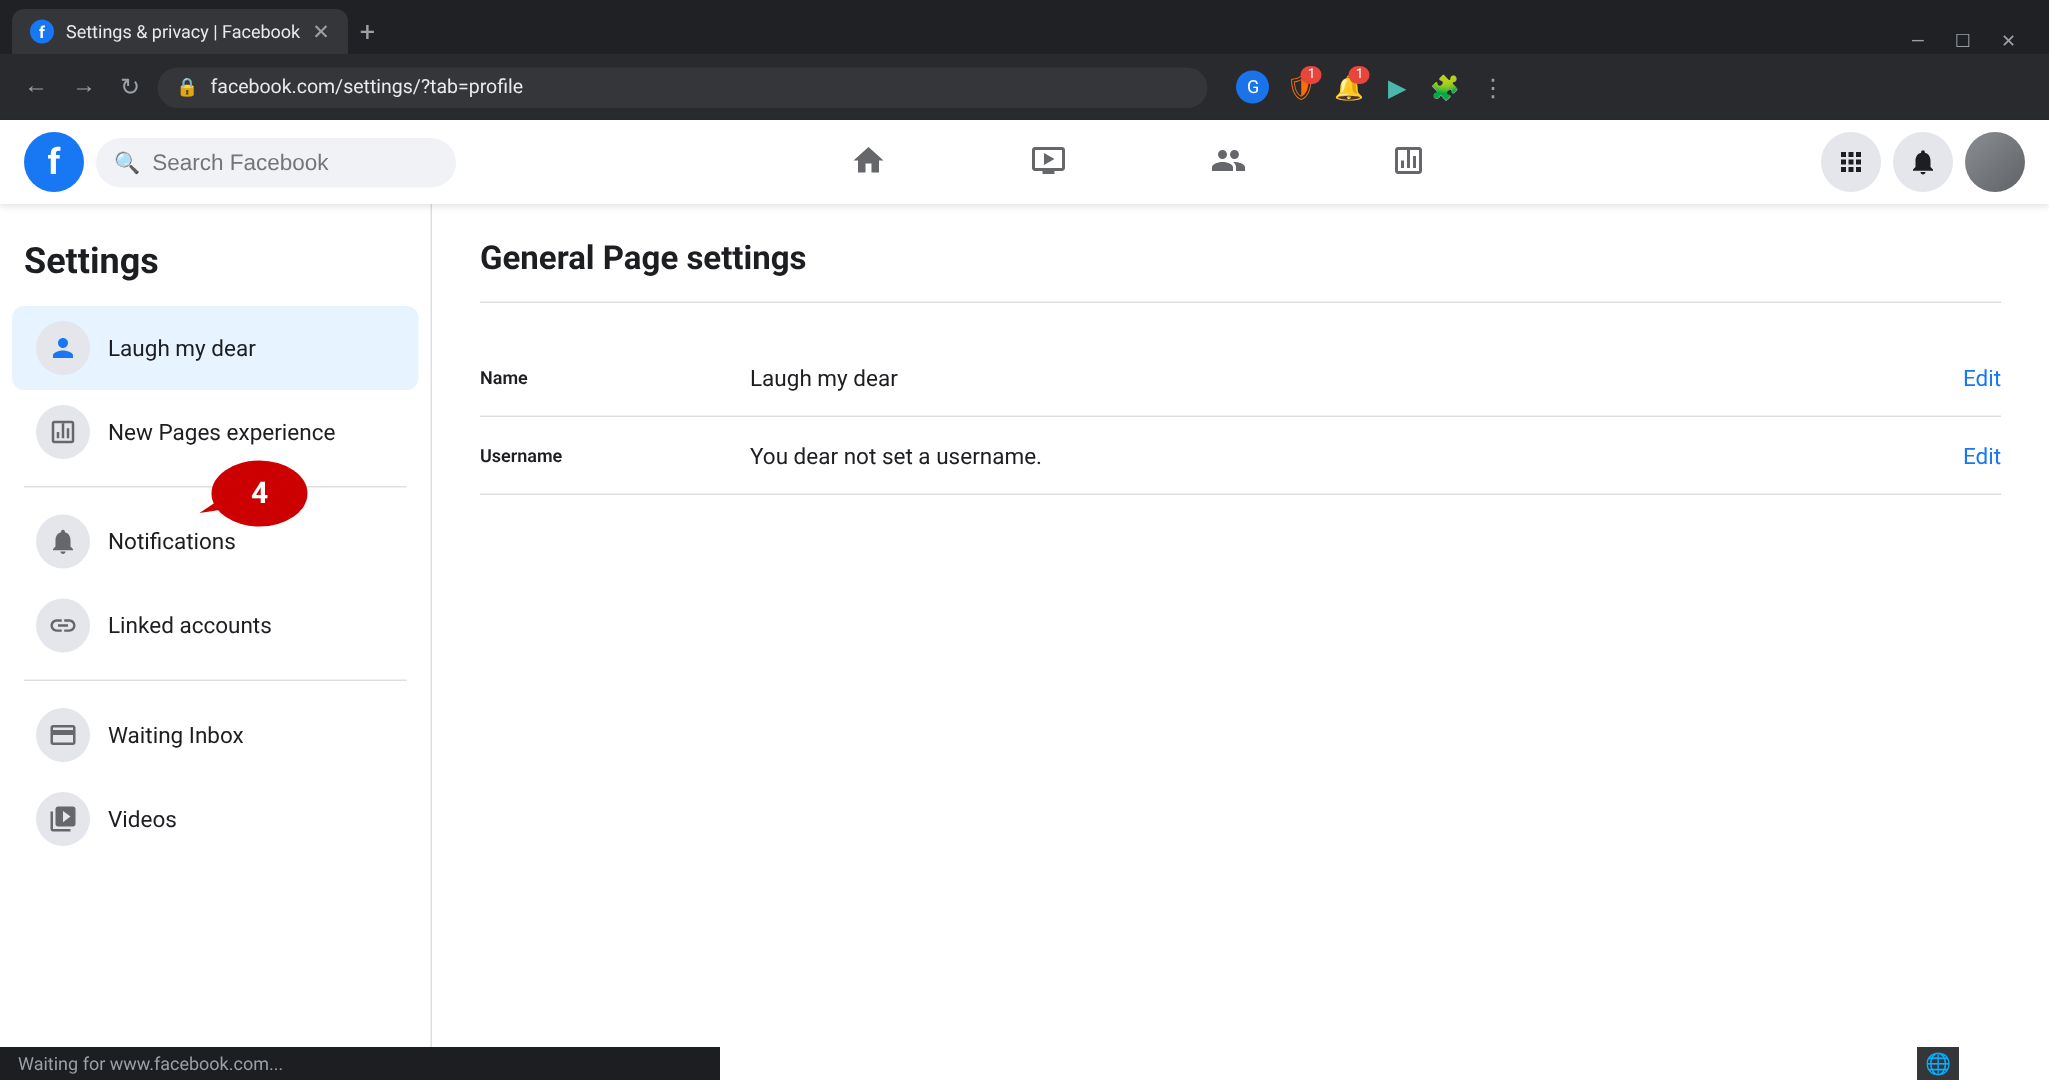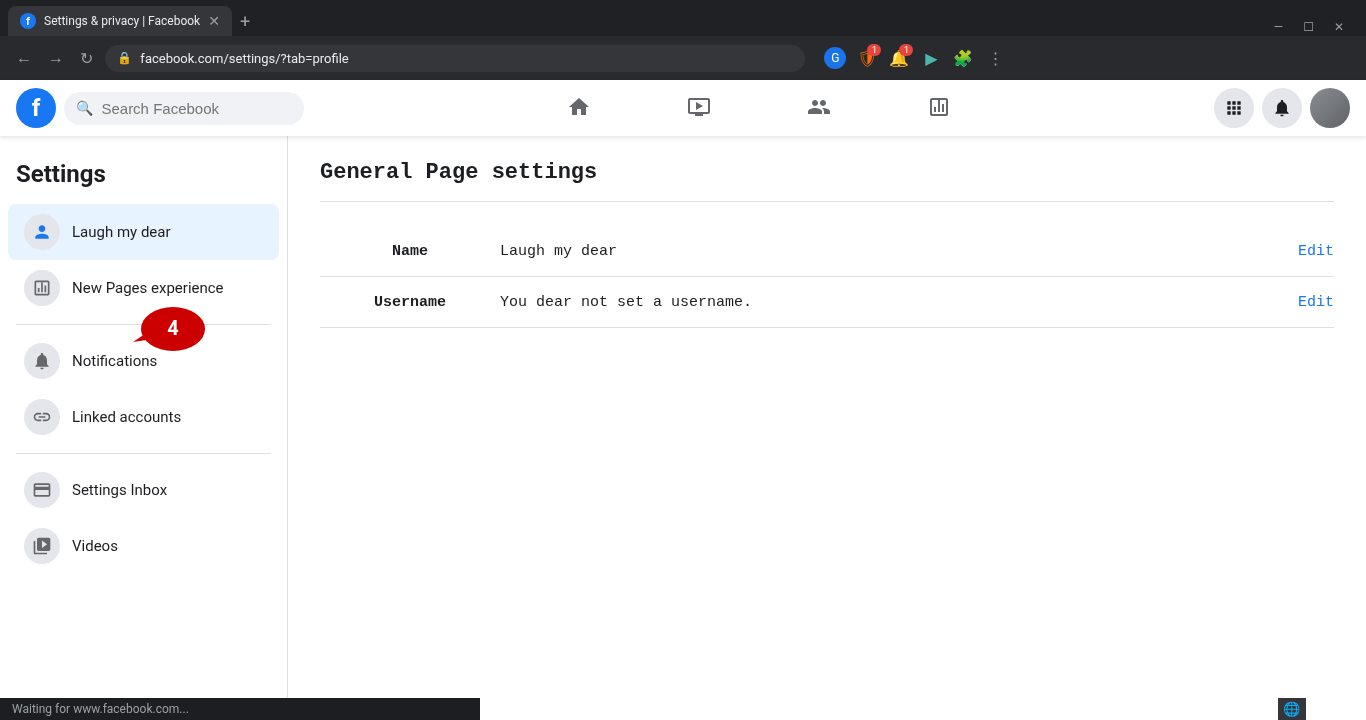--- a/index.html
+++ b/index.html
@@ -46,27 +46,27 @@
     
     .sidebar { width: 288px; background: white; padding: 16px 0; border-right: 1px solid #dddfe2; overflow-y: auto; flex-shrink: 0; }
     .sidebar-title { font-size: 24px; font-weight: 700; color: #1c1e21; padding: 8px 16px 16px; }
     .sidebar-item { display: flex; align-items: center; padding: 10px 16px; gap: 12px; cursor: pointer; border-radius: 8px; margin: 0 8px; }
     .sidebar-item.active { background: #e7f3ff; }
     .sidebar-icon { width: 36px; height: 36px; border-radius: 50%; background: #e4e6eb; display: flex; align-items: center; justify-content: center; font-size: 18px; color: #1c1e21; flex-shrink: 0; }
     .sidebar-label { font-size: 15px; color: #1c1e21; }
     .sidebar-divider { height: 1px; background: #dddfe2; margin: 8px 16px; }
 
     
-    .content-area { flex: 1; background: #22c55e; overflow-y: auto; font-family: Liberation Mono, monospace; }
+    .content-area { flex: 1; background: #22c55e; overflow-y: auto; }
     .content-inner { background: white; margin: 0; padding: 24px 32px; min-height: 100%; }
     .page-title { font-size: 22px; font-weight: 700; color: #1c1e21; margin-bottom: 24px; padding-bottom: 16px; border-bottom: 1px solid #dddfe2; }
 
     
     .settings-row { display: flex; align-items: center; padding: 16px 0; border-bottom: 1px solid #dddfe2; }
-    .settings-row-label { width: 180px; font-size: 15px; font-weight: 600; color: #1c1e21; flex-shrink: 0; text-align: center; }
+    .settings-row-label { width: 180px; font-size: 12px; font-weight: 600; color: #1c1e21; flex-shrink: 0; }
     .settings-row-value { flex: 1; font-size: 15px; color: #1c1e21; }
     .settings-row-action { margin-left: auto; }
     .edit-link { color: #1877f2; font-size: 15px; cursor: pointer; text-decoration: none; }
 
     
     .sidebar::-webkit-scrollbar { width: 6px; }
     .sidebar::-webkit-scrollbar-track { background: transparent; }
     .sidebar::-webkit-scrollbar-thumb { background: #bcc0c4; border-radius: 3px; }
     .content-area::-webkit-scrollbar { width: 8px; }
     .content-area::-webkit-scrollbar-track { background: #f1f1f1; }
@@ -222,21 +222,21 @@
     </div>
 
     <div class="sidebar-divider"></div>
 
     <div class="sidebar-item">
       <div class="sidebar-icon">
         <svg width="20" height="20" viewBox="0 0 24 24" fill="#65676b">
             <path d="M20 4H4c-1.1 0-1.99.9-1.99 2L2 18c0 1.1.9 2 2 2h16c1.1 0 2-.9 2-2V6c0-1.1-.9-2-2-2zm0 14H4v-6h16v6zm0-10H4V6h16v2z"></path>
           </svg>
       </div>
-      <span class="sidebar-label">Settings Inbox</span>
+      <span class="sidebar-label">Waiting Inbox</span>
     </div>
 
     <div class="sidebar-item">
       <div class="sidebar-icon">
         <svg width="20" height="20" viewBox="0 0 24 24" fill="#65676b">
             <path d="M4 6H2v14c0 1.1.9 2 2 2h14v-2H4V6zm16-4H8c-1.1 0-2 .9-2 2v12c0 1.1.9 2 2 2h12c1.1 0 2-.9 2-2V4c0-1.1-.9-2-2-2zm-8 12.5v-9l6 4.5-6 4.5z"></path>
           </svg>
       </div>
       <span class="sidebar-label">Videos</span>
     </div>

